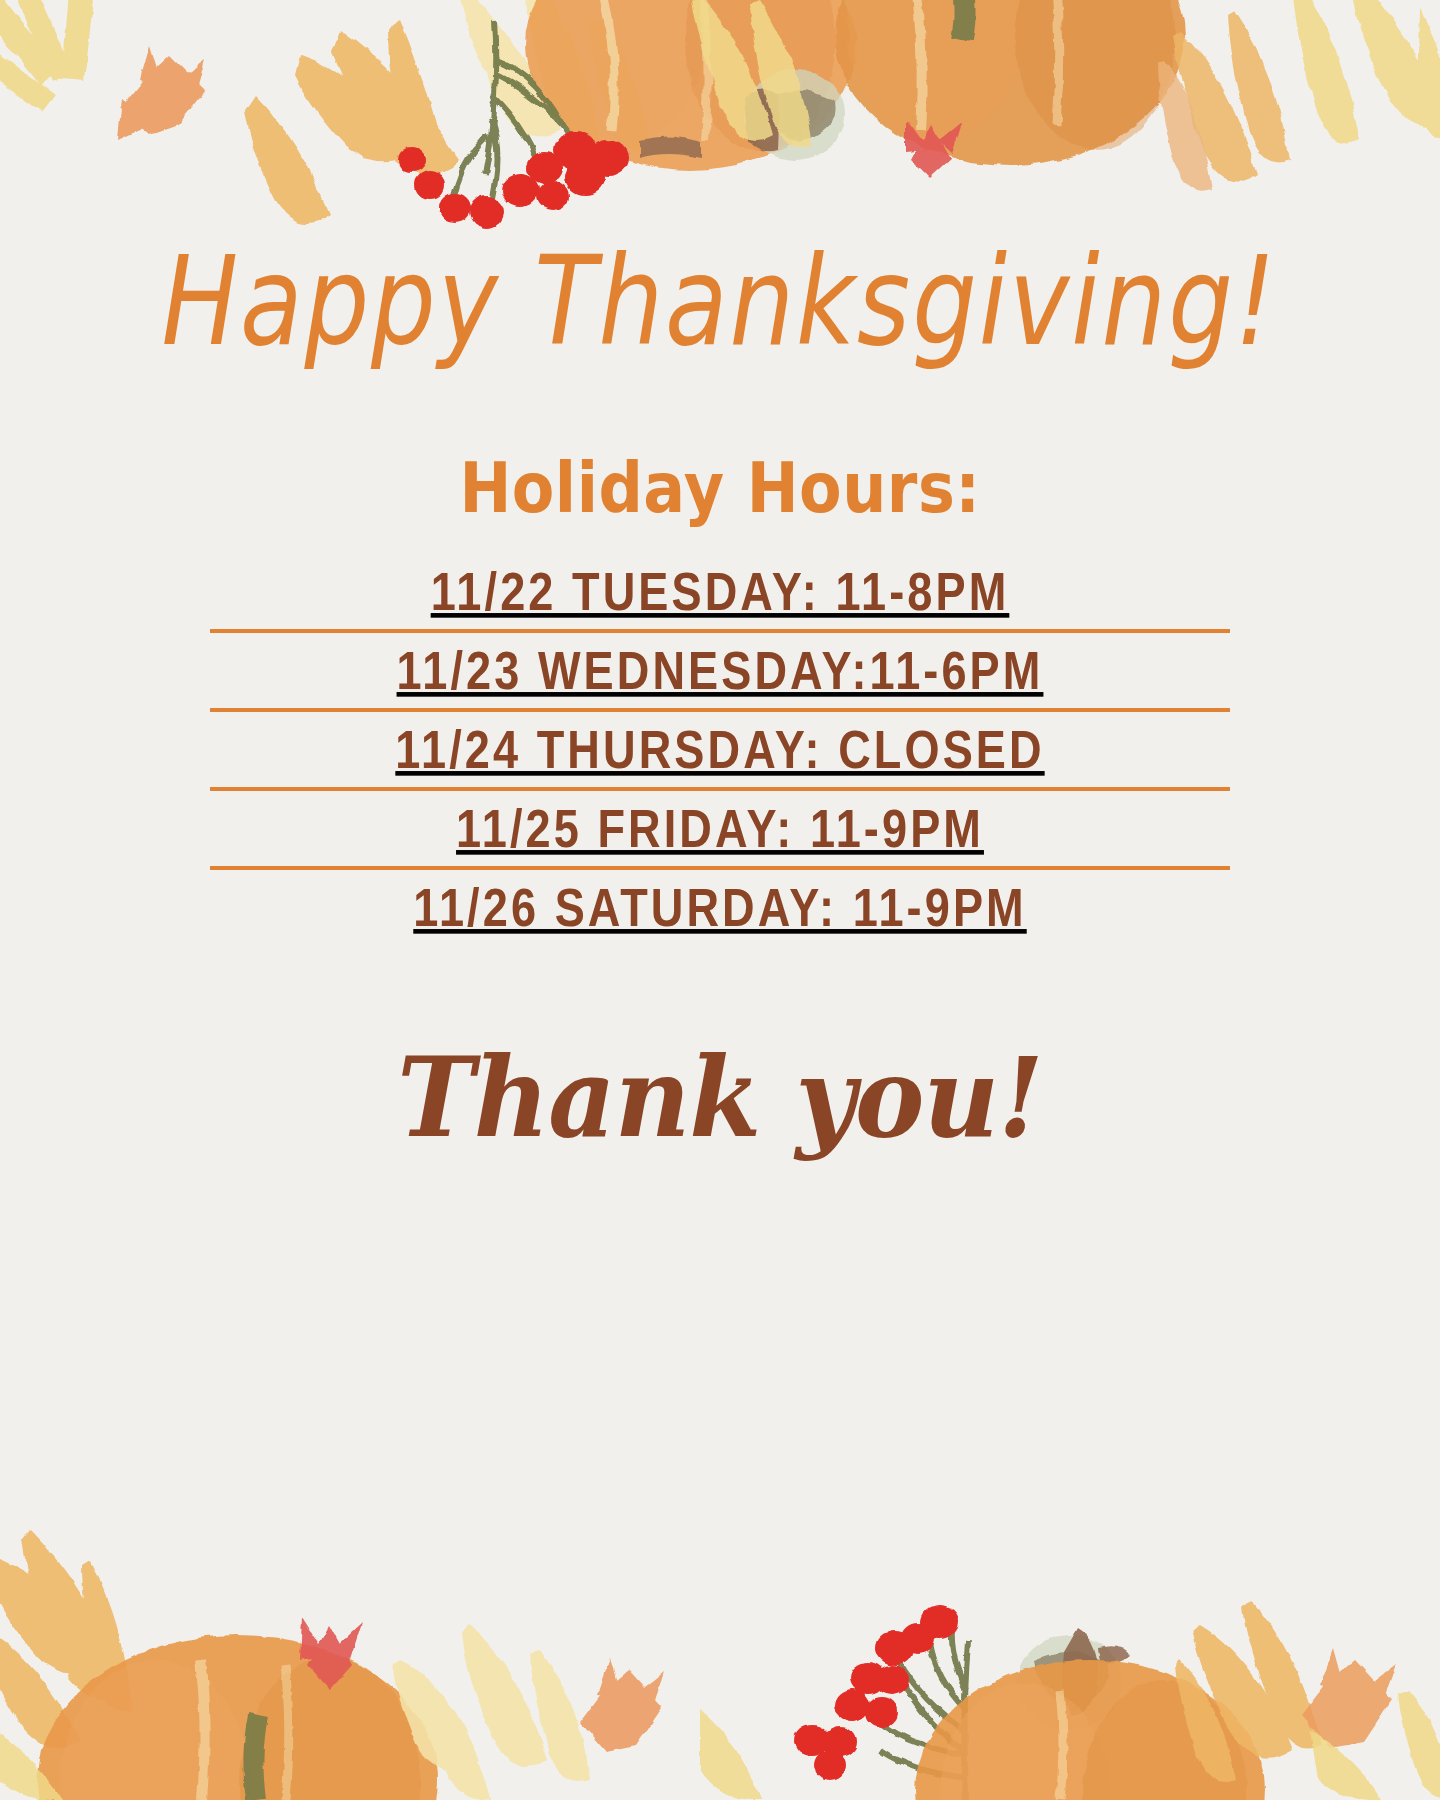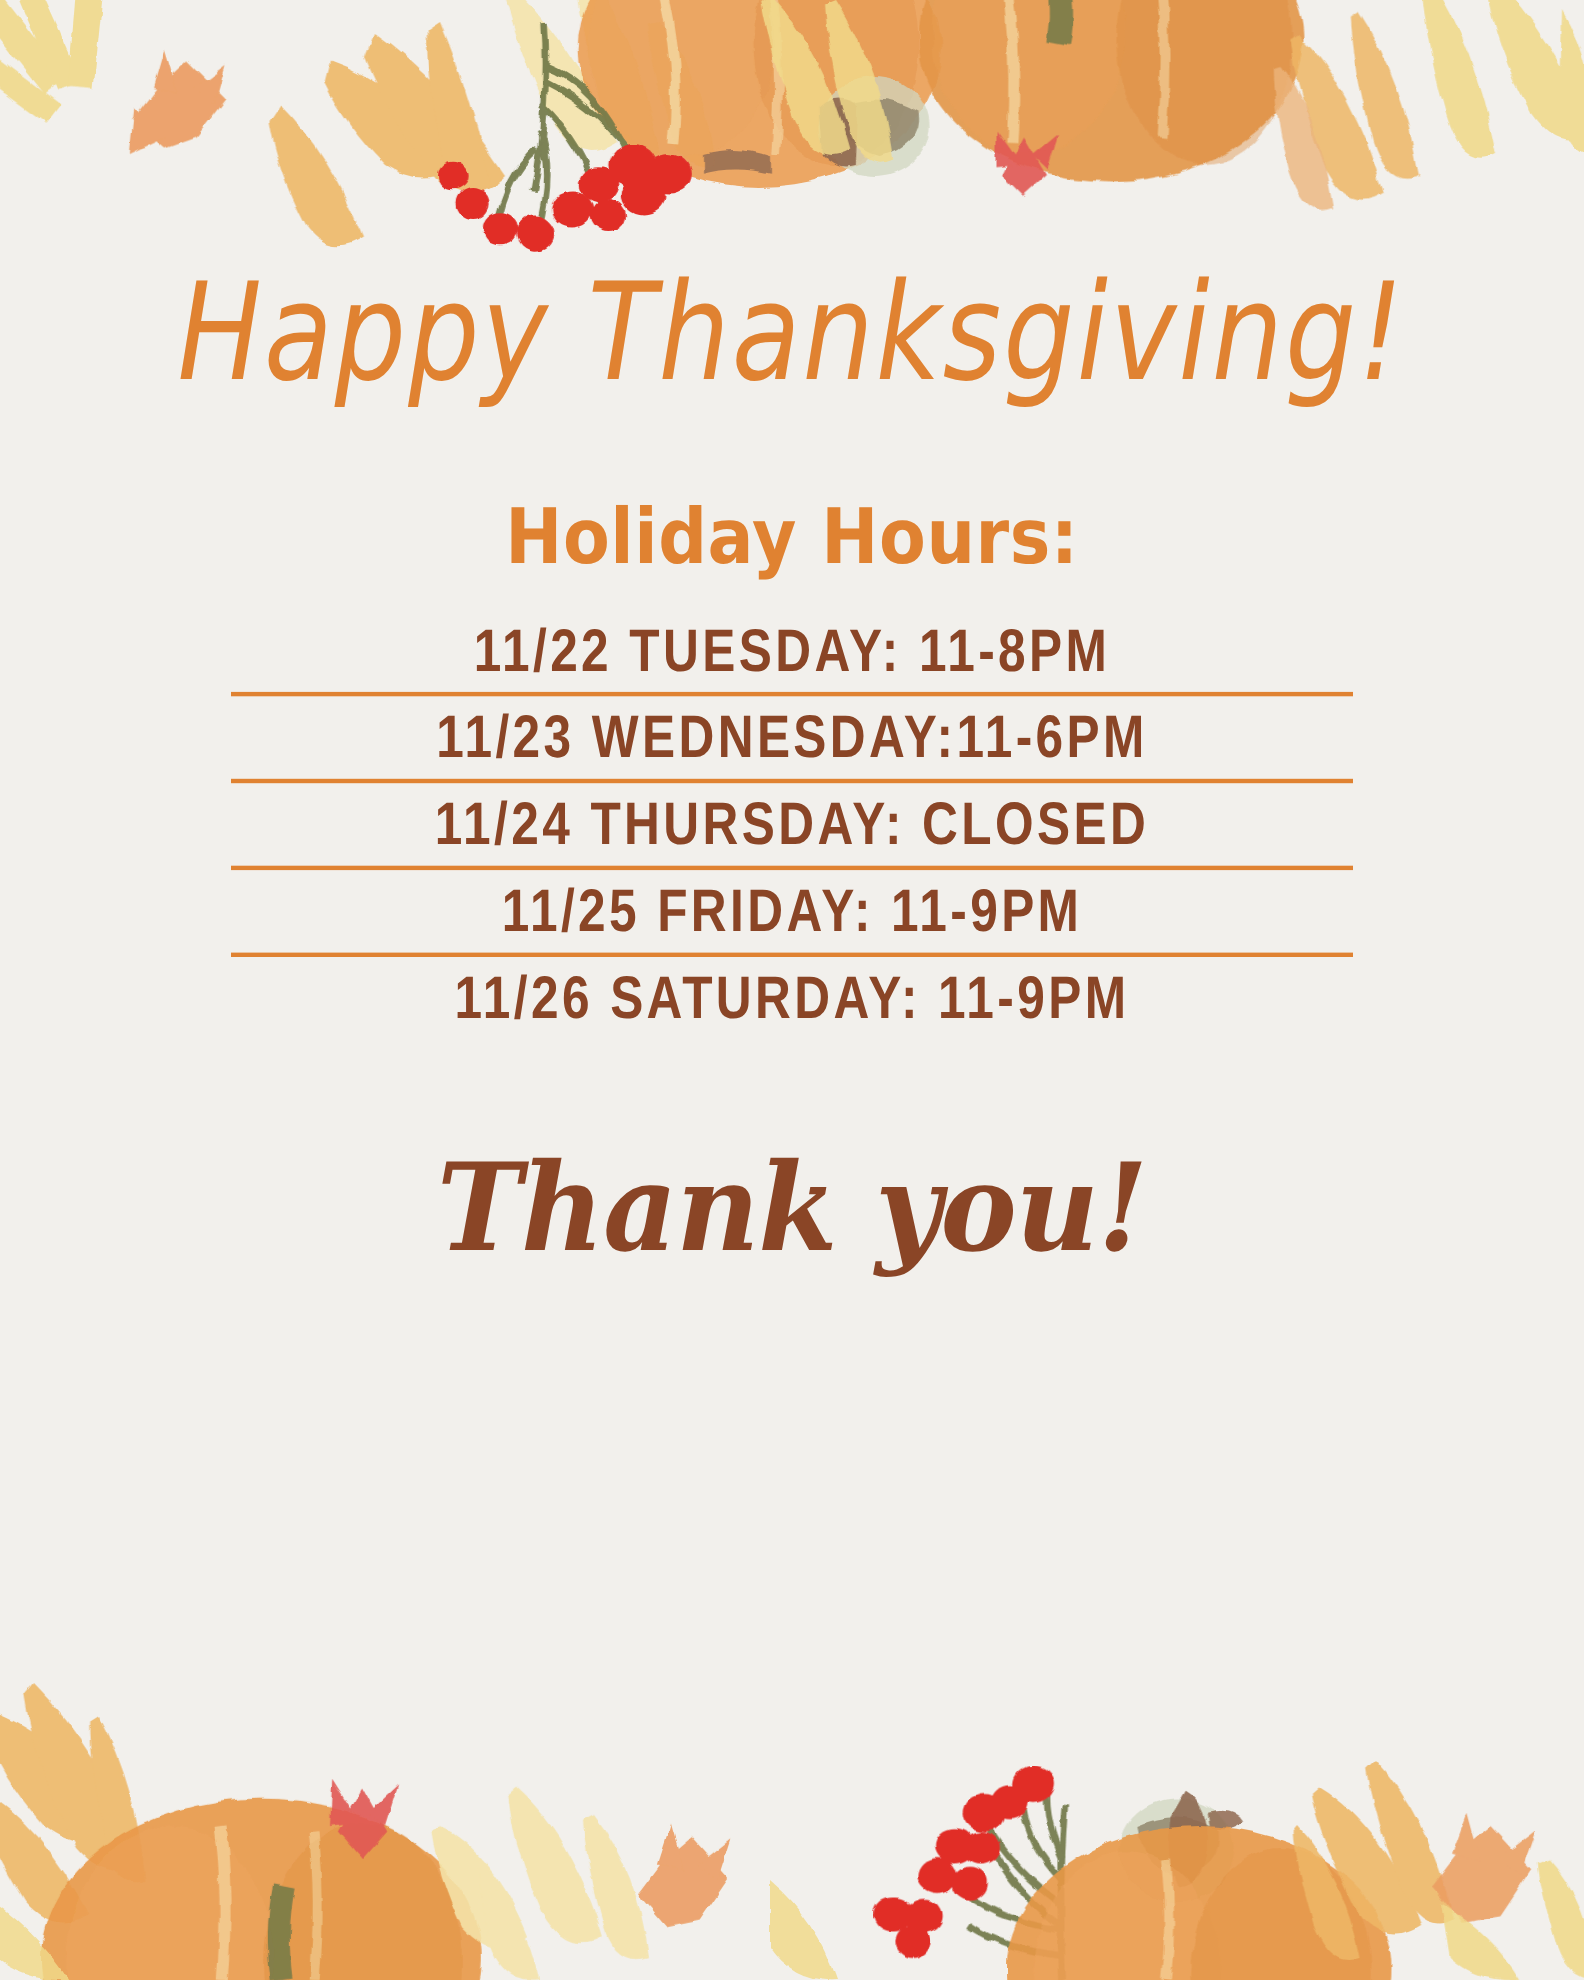--- a/index.html
+++ b/index.html
@@ -70,20 +70,21 @@
     transform: scaleY(1.12);
     transform-origin: center center;
   }
 
   .hours-list {
     margin-top: 36px;
     width: 1180px;
     display: flex;
     flex-direction: column;
     align-items: center;
+    text-decoration: underline;
   }
 
   .hours-row {
     width: 100%;
     text-align: center;
     font-family: "Liberation Sans", sans-serif;
     font-size: 47px;
     font-weight: bold;
     letter-spacing: 3.2px;
     color: #8a4526;

